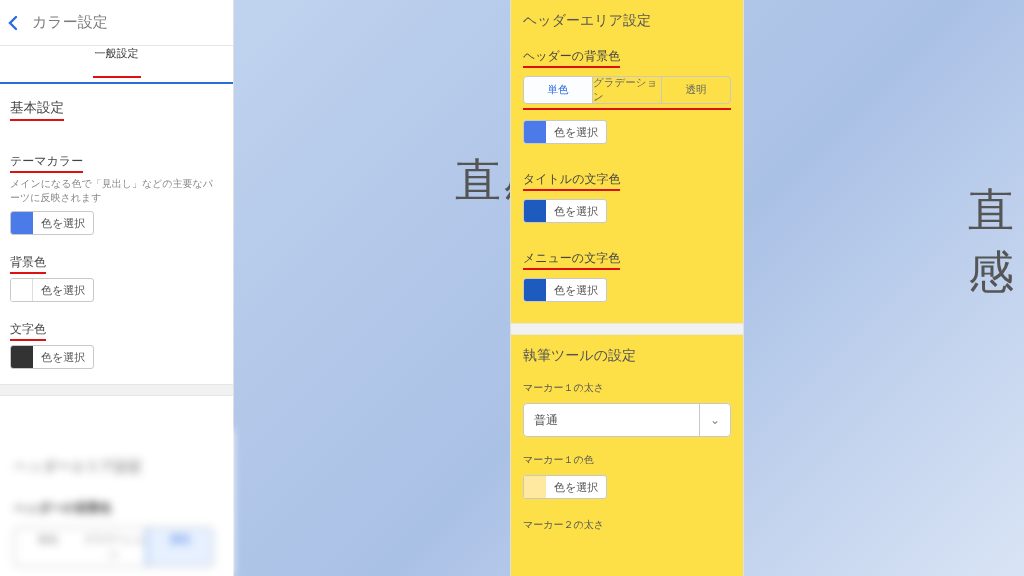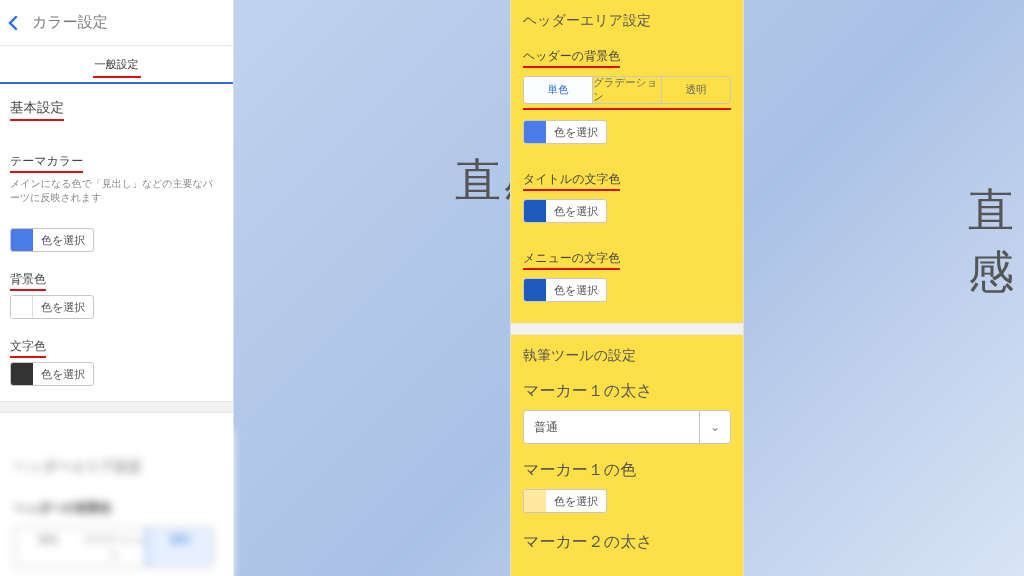--- a/index.html
+++ b/index.html
@@ -26,42 +26,42 @@
     border-bottom: 1px solid #e6e6e6; 
   }
   .pl-back {
     width: 26px; height: 26px; display: flex; align-items: center; justify-content: center;
     color: #2d6cdf; font-size: 20px; font-weight: 700; cursor: pointer;
   }
   .pl-title { font-size: 15px; color: #7d7d7d; margin-left: 6px; }
 
   .pl-tabs { display: flex; height: 38px; border-bottom: 2px solid #2d6cdf; }
   .pl-tab {
-    flex: 1; display: flex; align-items: center; justify-content: center;
+    flex: 1; display: flex; justify-content: center;
     font-size: 11px; color: #666; cursor: pointer; position: relative;
   }
   .pl-tab.active { color: #333; }
   .pl-tab .underline {
     position: absolute; bottom: 4px; height: 2px; background: #d11; width: 48px;
   }
   .pl-tab:not(.active) .underline { display: none; }
 
   .section {
     padding: 14px 10px 4px 10px;
   }
   .sec-title {
     font-size: 13.5px; color: #444; border-bottom: 2px solid #d11;
     display: inline-block; padding-bottom: 2px; margin-bottom: 16px;
   }
   .field { margin: 14px 0 8px 0; }
   .field-label {
     font-size: 12px; color: #444; display: inline-block;
     border-bottom: 2px solid #d11; padding-bottom: 1px; margin-bottom: 4px;
   }
-  .field-help { font-size: 10px; color: #888; line-height: 1.4; margin-bottom: 23px; }
+  .field-help { font-size: 10px; color: #888; line-height: 1.4; margin-bottom: 6px; }
 
   .color-btn {
     display: inline-flex; align-items: center; border: 1px solid #c8c8c8;
     border-radius: 3px; overflow: hidden; cursor: pointer; background: #fff;
   }
   .swatch { width: 22px; height: 22px; }
   .color-btn span { font-size: 11px; color: #555; padding: 0 8px; }
 
   .divider-band { height: 12px; background: #f1f1f1; border-top: 1px solid #e6e6e6; border-bottom: 1px solid #e6e6e6; }
 
@@ -106,21 +106,21 @@
   .pr-field-label {
     font-size: 12px; color: #444; display: inline-block;
     border-bottom: 2px solid #d11; padding-bottom: 1px; margin-bottom: 8px;
   }
   .select-box {
     height: 34px; border: 1px solid #c8c8c8; border-radius: 4px;
     display: flex; align-items: center; padding: 0 10px; font-size: 12px;
     color: #555; justify-content: space-between; cursor: pointer; background:#fff;
   }
   .select-box .chev { font-size: 12px; color: #888; border-left: 1px solid #c8c8c8; padding-left: 10px; height: 100%; display:flex; align-items:center;}
-  .plain-label { font-size: 16px; color: #555; margin: 16px 0 8px 0; }
+  .plain-label { font-size: 10px; color: #555; margin: 16px 0 8px 0; }
 </style>
 </head>
 <body>
 
 <div class="bg-text left">直感</div>
 <div class="bg-text right">直感</div>
 
 <div class="panel-left">
   <div class="pl-header">
     <div class="pl-back">

